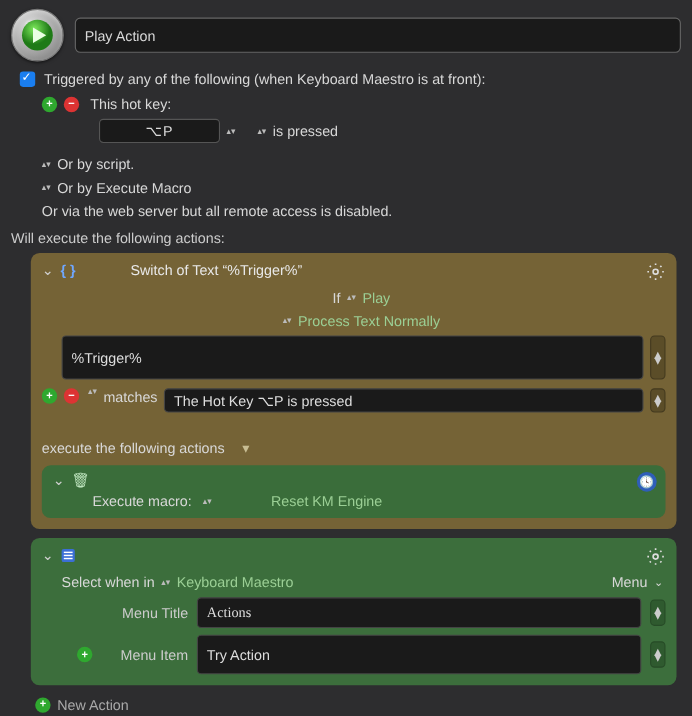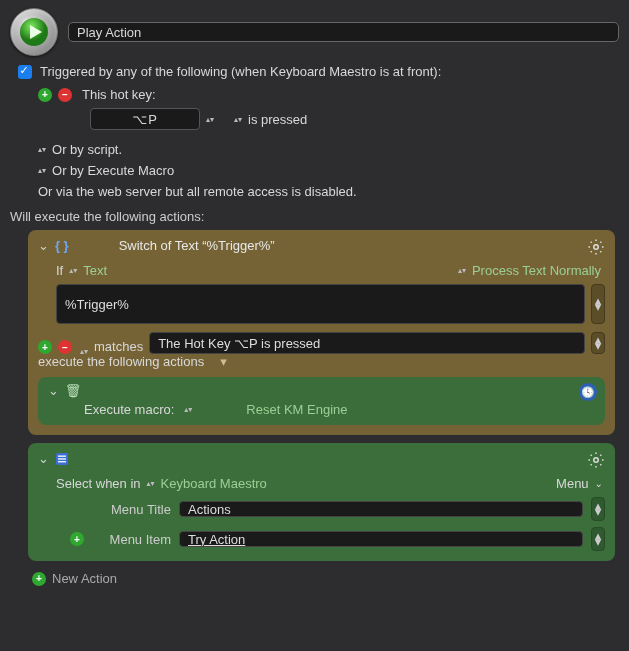--- a/index.html
+++ b/index.html
@@ -16,21 +16,21 @@
     --accent-link:#9bcf95;
   }
   *{box-sizing:border-box;font-family:-apple-system,BlinkMacSystemFont,"Segoe UI",Helvetica,Arial,sans-serif;font-size:13px;}
   html,body{margin:0;padding:0;background:var(--bg);color:var(--text);width:629px;height:651px;}
   body{padding:8px 10px 0 10px;}
 
   
   .hdr{display:flex;align-items:center;gap:10px;margin-bottom:8px;}
   .play-orb{width:48px;height:48px;border-radius:50%;background:radial-gradient(circle at 35% 30%,#fff 0%,#d0d0d0 12%,#a0a0a0 60%,#6e6e6e 100%);display:flex;align-items:center;justify-content:center;border:1px solid #777;box-shadow:inset 0 2px 4px rgba(255,255,255,.4),0 1px 3px rgba(0,0,0,.6);}
   .play-orb svg{width:32px;height:32px;}
-  .name-input{flex:1;height:20px;background:var(--input-bg);border:1px solid #666;border-radius:5px;padding:0 8px;color:var(--text);outline:none;}
+  .name-input{flex:1;height:32px;background:var(--input-bg);border:1px solid #666;border-radius:5px;padding:0 8px;color:var(--text);outline:none;}
 
   .row{display:flex;align-items:center;gap:6px;}
   .ind1{padding-left:8px;margin-top:4px;}
   .ind2{padding-left:28px;margin-top:6px;}
   .ind3{padding-left:80px;margin-top:6px;}
 
   input[type=checkbox]{appearance:none;width:14px;height:14px;border-radius:3px;background:var(--accent-blue);position:relative;margin:0 2px 0 0;vertical-align:middle;}
   input[type=checkbox]:after{content:"✓";color:#fff;font-size:11px;position:absolute;top:-1px;left:1.5px;}
 
   .circle-btn{width:14px;height:14px;border-radius:50%;display:inline-flex;align-items:center;justify-content:center;font-size:10px;font-weight:bold;color:#fff;}
@@ -46,21 +46,21 @@
   
   .panel{border-radius:var(--radius);padding:8px 10px 10px 10px;margin-top:6px;position:relative;}
   .olive{background:var(--panel-olive);}
   .green{background:var(--panel-green);}
   .panel-hdr{display:flex;align-items:center;gap:6px;padding-bottom:6px;}
   .disclosure{color:#d0d0d0;cursor:default;}
   .gear{position:absolute;right:10px;top:8px;color:#ddd;}
   .panel-title{color:#e8e8e8;font-weight:500;margin-left:44px;}
 
   .sub-row{display:flex;align-items:center;gap:6px;margin-top:4px;padding-left:18px;}
-  .sub-row-full{display:flex;align-items:flex-end;gap:6px;margin-top:6px;padding-left:0;}
+  .sub-row-full{display:flex;align-items:flex-start;gap:6px;margin-top:6px;padding-left:0;}
 
   .dark-field{flex:1;background:var(--input-bg);border:1px solid #444;border-radius:4px;color:#ddd;padding:5px 8px;outline:none;}
   .tall{height:40px;display:flex;align-items:center;}
   .side-updown{width:14px;height:40px;background:#5b4d28;border:1px solid #443a1f;border-radius:4px;display:flex;align-items:center;justify-content:center;color:#ccc;font-size:10px;flex-direction:column;line-height:6px;}
   .side-updown.green{background:#2f5a2f;border-color:#274b27;}
 
   
   .panel.nested{margin-top:8px;background:var(--panel-green-sub);padding:6px 10px 8px 10px;}
   .clock-badge{position:absolute;right:8px;top:6px;width:18px;height:18px;border-radius:50%;background:#2f5eb8;display:flex;align-items:center;justify-content:center;color:#fff;font-size:11px;}
 
@@ -130,25 +130,25 @@
     <span style="color:#6fa7ff;font-weight:bold;">{ }</span>
     <span class="panel-title">Switch of Text “%Trigger%”</span>
     <span class="gear">
       <svg width="18" height="18" viewBox="0 0 24 24" fill="none" stroke="#ddd" stroke-width="2">
           <circle cx="12" cy="12" r="3"></circle>
           <path d="M12 2v2M12 20v2M4.9 4.9l1.4 1.4M17.7 17.7l1.4 1.4M2 12h2M20 12h2M4.9 19.1l1.4-1.4M17.7 6.3l1.4-1.4"></path>
         </svg>
     </span>
   </div>
 
-  <div class="sub-row" style="justify-content:space-between;padding-right:4px;">
+  <div class="sub-row" style="justify-content:space-between;padding-right:4px;flex-direction:column;">
     <div class="row">
       <span>If</span>
       <span class="updown">▴▾</span>
-      <span class="link">Text</span>
+      <span class="link">Play</span>
     </div>
     <div class="row">
       <span class="updown">▴▾</span>
       <span class="link">Process Text Normally</span>
     </div>
   </div>
 
   <div class="sub-row-full" style="padding-left:18px;">
     <div class="dark-field tall">%Trigger%</div>
     <div class="side-updown">
@@ -162,21 +162,21 @@
     <span class="circle-btn minus">−</span>
     <span class="updown" style="margin-left:2px;">▴▾</span>
     <span>matches</span>
     <input class="dark-field" style="height: 22px;" value="The Hot Key ⌥P is pressed">
     <div class="side-updown" style="height:22px;">
         <span>▴</span>
         <span>▾</span>
       </div>
   </div>
 
-  <div class="row" style="margin-top:0;padding-left:0;">
+  <div class="row" style="margin-top:25px;padding-left:0;">
     <span>execute the following actions</span>
     <span style="margin-left:10px;color:#c8bd93;">▾</span>
   </div>
 
   <div class="panel nested">
     <div class="panel-hdr" style="padding-bottom:2px;">
       <span class="disclosure">⌄</span>
       <span style="color:#bde3bd;">🗑</span>
       <span class="clock-badge">🕓</span>
     </div>
@@ -214,31 +214,31 @@
       <span class="link" style="font-weight:500;">Keyboard Maestro</span>
     </div>
     <div class="row">
       <span>Menu</span>
       <span style="font-size:10px;">⌄</span>
     </div>
   </div>
 
   <div class="form-row">
     <span class="label-right">Menu Title</span>
-    <input class="dark-field" style="height: 16px;" value="Actions">
+    <input class="dark-field" style="height: 28px; font-family: Liberation Serif, serif;" value="Actions">
     <div class="side-updown green" style="height:24px;">
         <span>▴</span>
         <span>▾</span>
       </div>
   </div>
 
   <div class="form-row" style="position:relative;">
     <span class="circle-btn plus" style="position:absolute;left:32px;">+</span>
     <span class="label-right">Menu Item</span>
-    <input class="dark-field" style="height: 16px; text-decoration: underline;" value="Try Action">
+    <input class="dark-field" style="height: 36px;" value="Try Action">
     <div class="side-updown green" style="height:24px;">
         <span>▴</span>
         <span>▾</span>
       </div>
   </div>
 </div>
 
 <div class="bottom-row">
   <span class="circle-btn plus">+</span>
   <span class="dim">New Action</span>

